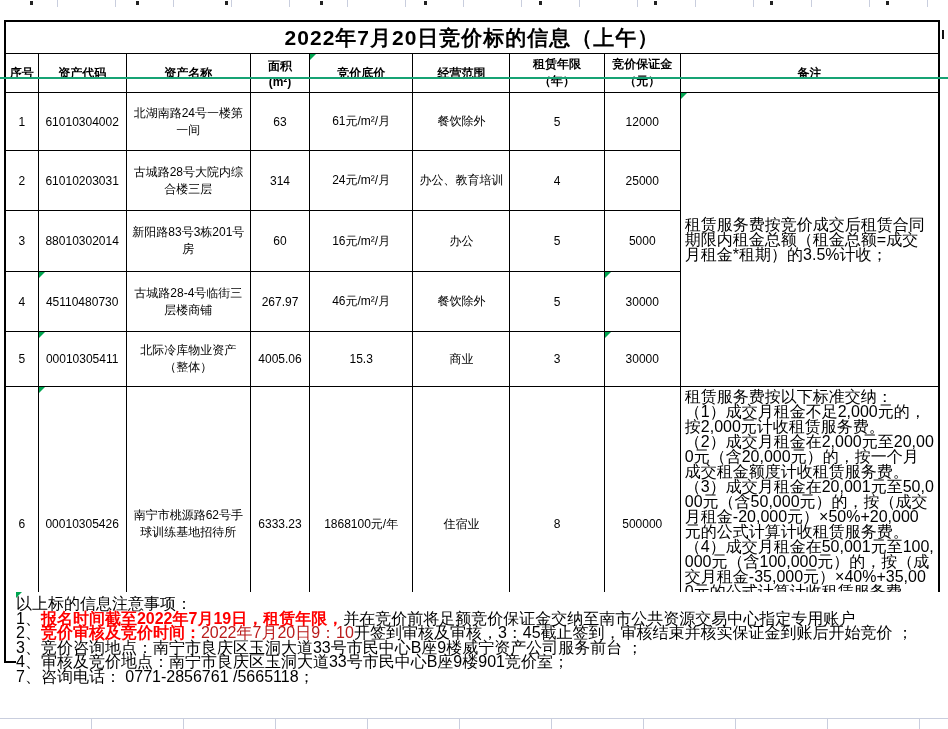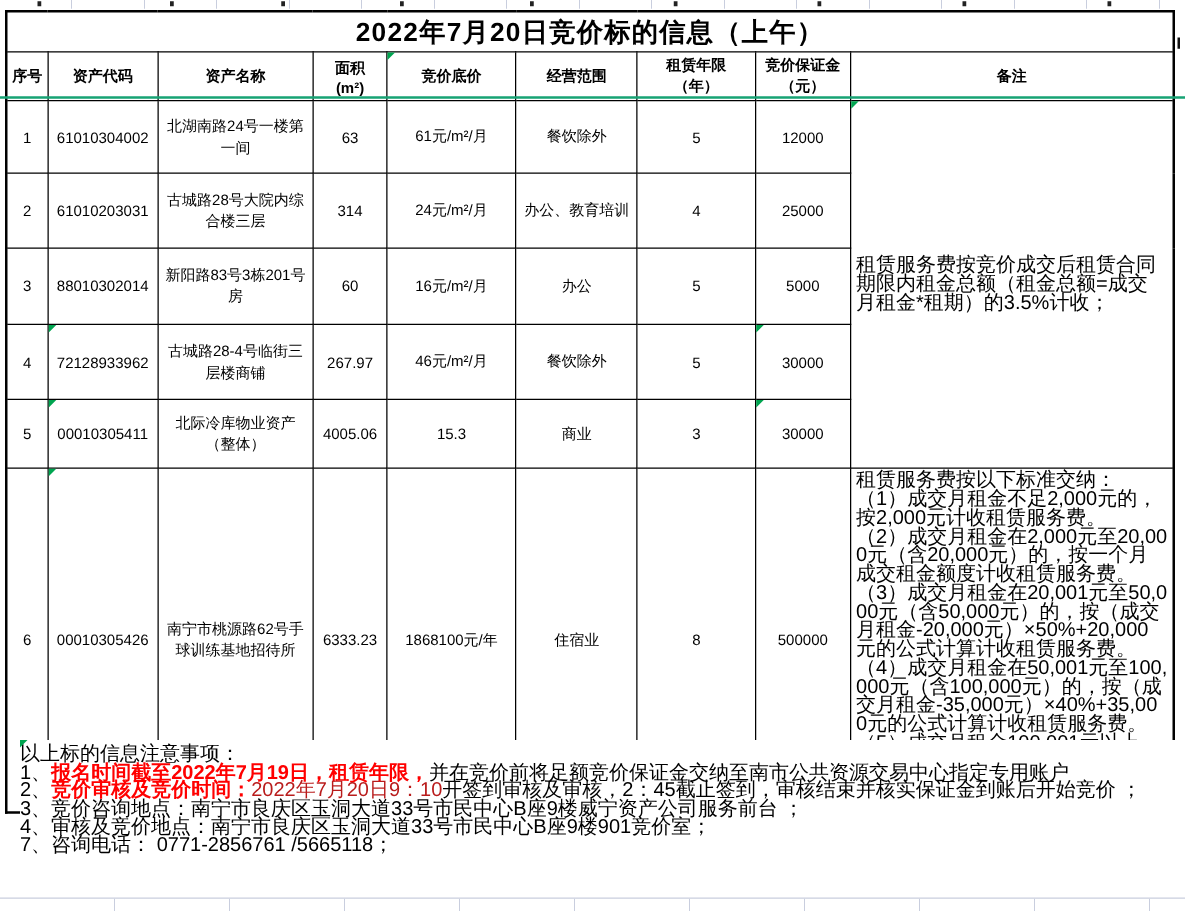--- a/index.html
+++ b/index.html
@@ -10,21 +10,21 @@
   
   .top-strip{
     position:absolute;top:0;left:0;width:948px;height:7px;background:#fff;
     background-image:repeating-linear-gradient(90deg,transparent 0 57px,#c9cede 57px 58px);
   }
   .clip-mark{position:absolute;top:1px;width:3px;height:4px;background:#222;}
   
   .teal-line{position:absolute;top:77px;left:0;width:948px;height:2px;}
   
   table.bid{
-    position:absolute;top:8px;left:4px;border-collapse:collapse;table-layout:fixed;
+    position:absolute;top:20px;left:4px;border-collapse:collapse;table-layout:fixed;
     width:936px;background:#fff;
   }
   table.bid,table.bid th,table.bid td{border:1px solid #000;}
   table.bid{border-width:2px;}
   td.title-cell{
     height:29px;text-align:center;font-weight:bold;font-size:21px;letter-spacing:1px;
     border-bottom:1px solid #000;
   }
   th{height:38px;font-size:12px;font-weight:bold;text-align:center;vertical-align:middle;white-space:pre-line;padding:0 1px;position:relative;}
   td{font-size:12px;text-align:center;vertical-align:middle;padding:1px 2px;position:relative;word-break:break-all;}
@@ -127,21 +127,21 @@
     <td>88010302014</td>
     <td>新阳路83号3栋201号房</td>
     <td>60</td>
     <td>16元/m²/月</td>
     <td>办公</td>
     <td>5</td>
     <td>5000</td>
   </tr>
   <tr class="r4">
     <td>4</td>
-    <td><span class="tri"></span><span>72128933962</span></td>
+    <td><span class="tri"></span><span>45110480730</span></td>
     <td>古城路28-4号临街三层楼商铺</td>
     <td>267.97</td>
     <td>46元/m²/月</td>
     <td>餐饮除外</td>
     <td>5</td>
     <td><span class="tri"></span><span>30000</span></td>
   </tr>
   <tr class="r5">
     <td>5</td>
     <td><span class="tri"></span><span>00010305411</span></td>
@@ -170,19 +170,19 @@
   </tr>
 </tbody>
   </table>
 
 <div class="teal-line" style="background:#17a374;"></div>
 
 <div class="notes">
   <span class="tri"></span>
   <div class="ln">以上标的信息注意事项：</div>
   <div class="ln"><span>1、</span><span class="redbold">报名时间截至2022年7月19日，租赁年限，</span><span>并在竞价前将足额竞价保证金交纳至南市公共资源交易中心指定专用账户</span></div>
-  <div class="ln"><span>2、</span><span class="redbold">竞价审核及竞价时间：</span><span class="red">2022年7月20日9：10</span><span>开签到审核及审核，2：45截止签到，审核结束并核实保证金到账后开始竞价 ；</span></div>
+  <div class="ln"><span>2、</span><span class="redbold">竞价审核及竞价时间：</span><span class="red">2022年7月20日9：10</span><span>开签到审核及审核，3：45截止签到，审核结束并核实保证金到账后开始竞价 ；</span></div>
   <div class="ln">3、竞价咨询地点：南宁市良庆区玉洞大道33号市民中心B座9楼威宁资产公司服务前台 ；</div>
   <div class="ln">4、审核及竞价地点：南宁市良庆区玉洞大道33号市民中心B座9楼901竞价室；</div>
   <div class="ln">7、咨询电话： 0771-2856761 /5665118；</div>
 </div>
 
 <div class="bottom-strip"></div>
 
 </body></html>

